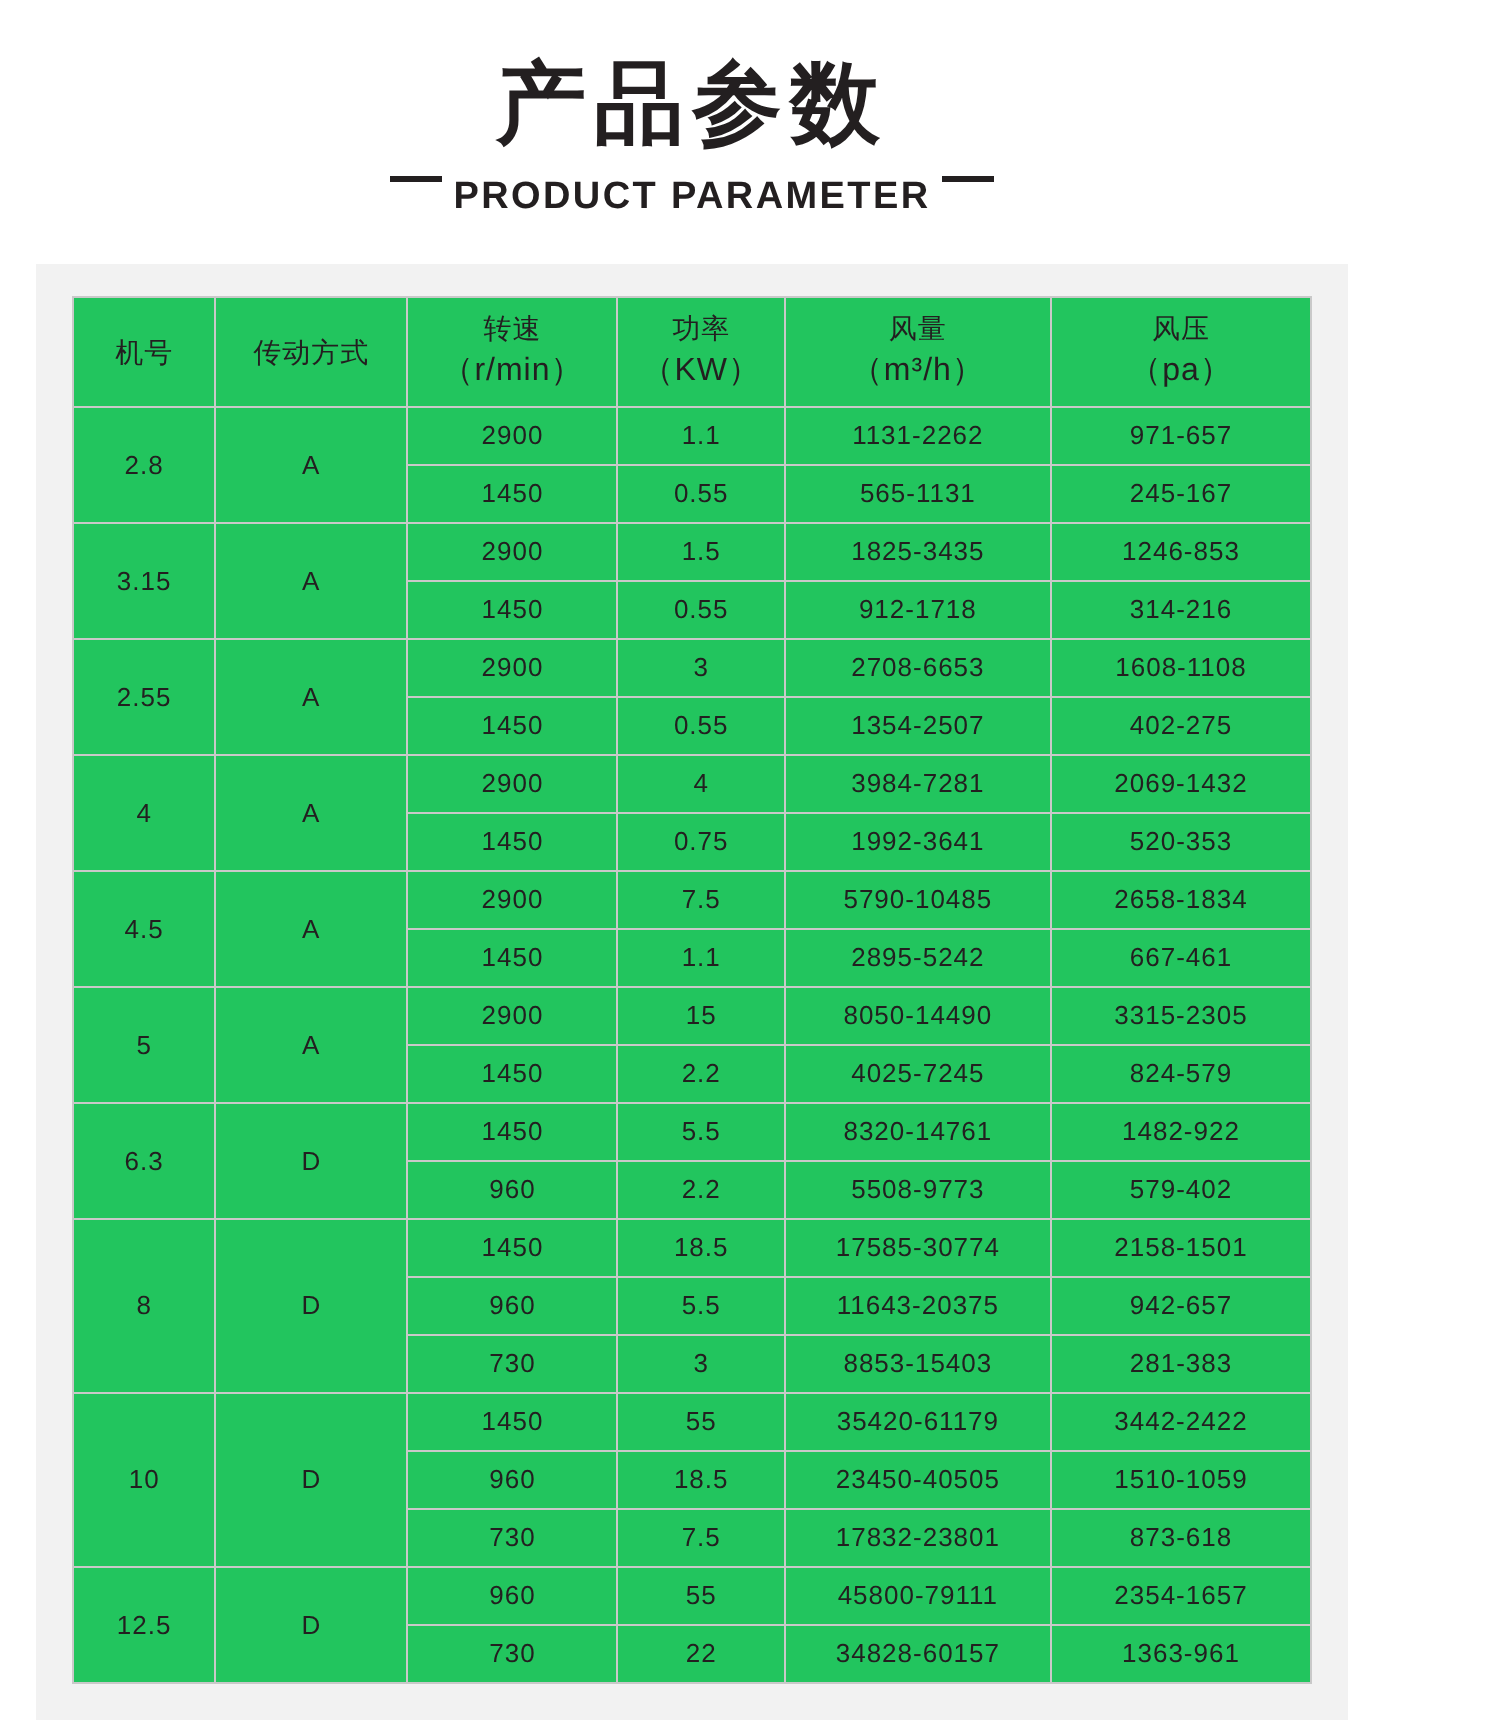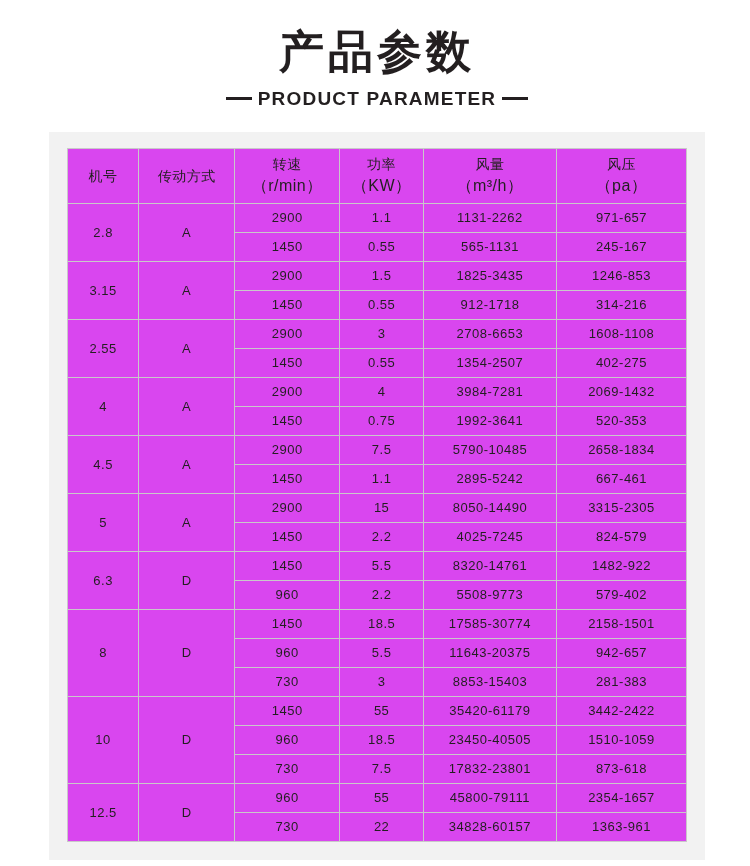--- a/index.html
+++ b/index.html
@@ -12,37 +12,36 @@
     background: #ffffff;
     font-family: "Liberation Sans", sans-serif;
     color: #231f20;
     overflow: hidden;
   }
   .page {
     position: relative;
     width: 692px;
     height: 866px;
     box-sizing: border-box;
-    margin-left: 31px;
   }
   .header {
     padding-top: 26px;
     text-align: center;
   }
   .header .title {
     font-size: 45px;
     font-weight: bold;
     letter-spacing: 4px;
     color: #231f20;
     line-height: 1.15;
   }
   .header .subtitle-row {
     margin-top: 10px;
     display: flex;
-    align-items: center;
+    align-items: flex-start;
     justify-content: center;
     gap: 6px;
   }
   .header .dash {
     display: inline-block;
     width: 26px;
     height: 3px;
     background: #231f20;
   }
   .header .subtitle {
@@ -53,21 +52,21 @@
   }
   .table-wrap {
     margin: 22px 18px 0 18px;
     background: #f2f2f2;
     padding: 16px 18px 18px 18px;
     box-sizing: border-box;
   }
   table.params {
     width: 100%;
     border-collapse: collapse;
-    background: #d946ef;
+    background: #22c55e;
     table-layout: fixed;
   }
   table.params th,
   table.params td {
     border: 1px solid #c9c9c9;
     text-align: center;
     vertical-align: middle;
     font-size: 13px;
     color: #231f20;
     height: 28px;

